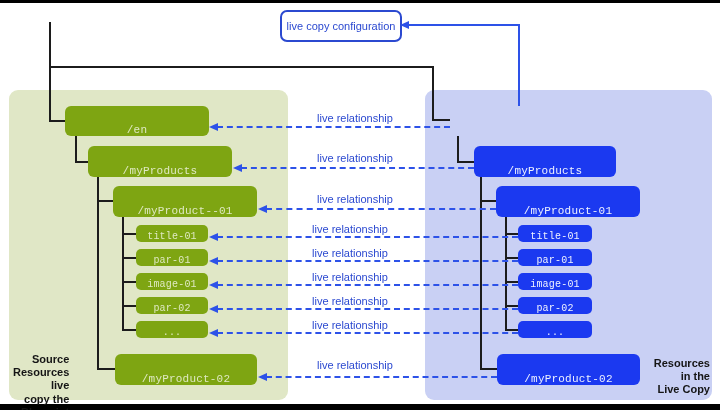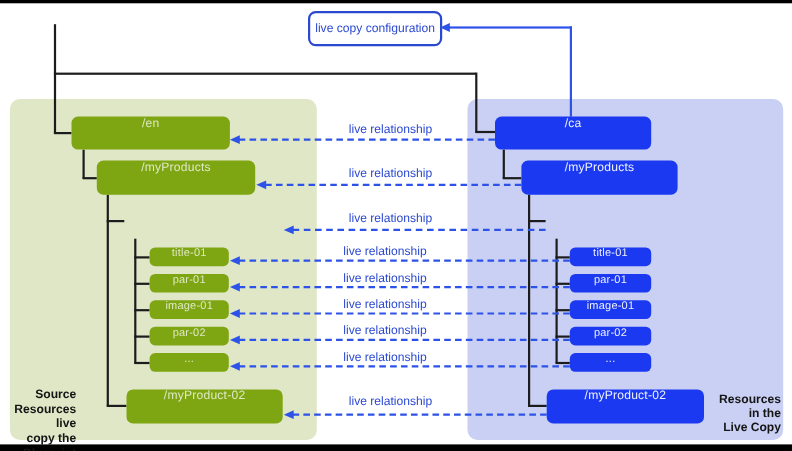--- a/index.html
+++ b/index.html
@@ -13,22 +13,22 @@
   .panel{position:absolute;border-radius:9px;}
   .panel.green{left:9px;top:90px;width:279px;height:310px;background:#e0e7c6;}
   .panel.blue{left:425px;top:90px;width:287px;height:310px;background:#c9d0f4;}
   .tline{position:absolute;background:#1c1c1c;}
   .tline.h{height:1.5px;}
   .tline.v{width:1.5px;}
   .bline{position:absolute;background:var(--line-blue);}
   .bline.h{height:2px;}
   .bline.v{width:2px;}
   .node{
-    position:absolute;border-radius:6px;display:flex;align-items:flex-start;justify-content:center;
-    font-size:11px;letter-spacing:.2px;
+    position:absolute;border-radius:6px;display:flex;align-items:flex-end;justify-content:center;
+    font-size:11px;letter-spacing:.2px;font-family:Liberation Mono, monospace;
   }
   .node.green{background:var(--green-box);color:#dfe9c2;}
   .node.blue{background:var(--blue-box);color:#eef1ff;}
   .node.small{border-radius:5px;font-size:10px;}
   .rel-dash{position:absolute;height:0;border-top:2px dashed var(--line-blue);}
   .arrow-left{
     position:absolute;width:0;height:0;
     border-top:4.5px solid transparent;border-bottom:4.5px solid transparent;
     border-right:9px solid var(--line-blue);
   }
@@ -93,44 +93,47 @@
   <div class="bline h" style="left:406px;top:24px;width:114px;"></div>
   <div class="bline v" style="left:518px;top:24px;height:82px;"></div>
   <div class="arrow-left" style="left:400px;top:21px;"></div>
 
   <div class="node green" style="left:65px;top:106px;width:144px;height:30px;">
       <span>/en</span>
     </div>
   <div class="node green" style="left:88px;top:146px;width:144px;height:31px;">
       <span>/myProducts</span>
     </div>
+  <div class="node green" style="left:113px;top:186px;width:144px;height:31px;">
+      <span>/myProduct--01</span>
+    </div>
   <div class="node green small" style="left:136px;top:225px;width:72px;height:17px;">
       <span>title-01</span>
     </div>
   <div class="node green small" style="left:136px;top:249px;width:72px;height:17px;">
       <span>par-01</span>
     </div>
   <div class="node green small" style="left:136px;top:273px;width:72px;height:17px;">
       <span>image-01</span>
     </div>
   <div class="node green small" style="left:136px;top:297px;width:72px;height:17px;">
       <span>par-02</span>
     </div>
   <div class="node green small" style="left:136px;top:321px;width:72px;height:17px;">
       <span>...</span>
     </div>
   <div class="node green" style="left:115px;top:354px;width:142px;height:31px;">
       <span>/myProduct-02</span>
     </div>
 
-  <div class="node blue" style="left:450px;top:106px;width:142px;height:30px;">
-      <span>/ca</span>
-    </div>
   <div class="node blue" style="left:474px;top:146px;width:142px;height:31px;">
       <span>/myProducts</span>
+    </div>
+  <div class="node blue" style="left:496px;top:186px;width:144px;height:31px;">
+      <span>/myProduct-01</span>
     </div>
   <div class="node blue small" style="left:518px;top:225px;width:74px;height:17px;">
       <span>title-01</span>
     </div>
   <div class="node blue small" style="left:518px;top:249px;width:74px;height:17px;">
       <span>par-01</span>
     </div>
   <div class="node blue small" style="left:518px;top:273px;width:74px;height:17px;">
       <span>image-01</span>
     </div>

